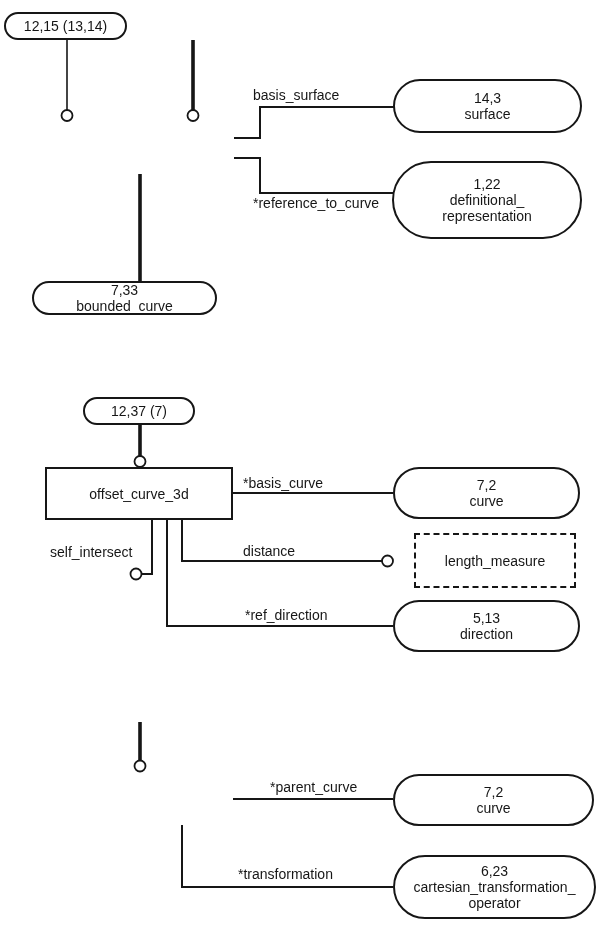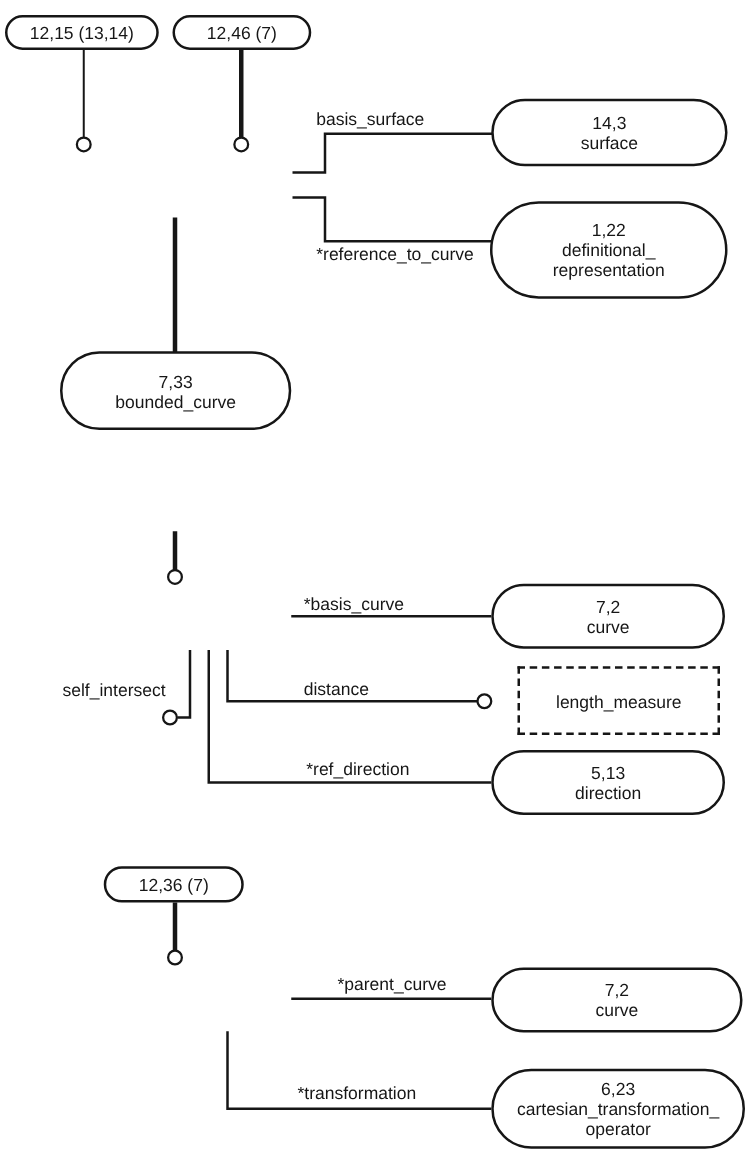--- a/index.html
+++ b/index.html
@@ -50,58 +50,58 @@
 
     <path d="M140 722 V760" stroke-width="3.6"></path>
     <path d="M233 799 H393" stroke-width="2"></path>
     <path d="M182 825 V887 H393" stroke-width="2"></path>
     <circle cx="140" cy="766" r="5.5" stroke-width="1.8"></circle>
   </svg>
 
   <div class="node oval" style="left:4px;top:12px;width:123px;height:28px">
     <span>12,15 (13,14)</span>
   </div>
-  <div class="node oval" style="left:138px;top:12px;width:111px;height:28px">
-    <span>12,46 (7)</span>
-  </div>
   <div class="lbl ctr" style="left:253px;top:88px;width:140px">basis_surface</div>
   <div class="node oval" style="left:393px;top:79px;width:189px;height:54px">
     <span>14,3</span>
     <span>surface</span>
   </div>
   <div class="lbl ctr" style="left:253px;top:196px;width:140px">*reference_to_curve</div>
   <div class="node oval" style="left:392px;top:161px;width:190px;height:78px">
     <span>1,22</span>
     <span>definitional_</span>
     <span>representation</span>
   </div>
-  <div class="node oval" style="left:48px;top:281px;width:185px;height:63px">
+  <div class="node oval" style="left:32px;top:281px;width:185px;height:34px">
     <span>7,33</span>
     <span>bounded_curve</span>
   </div>
 
+  <div class="node oval" style="left:83px;top:397px;width:112px;height:28px">
+    <span>12,37 (7)</span>
+  </div>
+  <div class="node" style="left:45px;top:467px;width:188px;height:53px">
+    <span>offset_curve_3d</span>
+  </div>
   <div class="lbl" style="left:243px;top:476px">*basis_curve</div>
   <div class="node oval" style="left:393px;top:467px;width:187px;height:52px">
     <span>7,2</span>
     <span>curve</span>
   </div>
   <div class="lbl" style="left:243px;top:544px">distance</div>
   <div class="node dashed" style="left:414px;top:533px;width:162px;height:55px">
     <span>length_measure</span>
   </div>
   <div class="lbl" style="left:50px;top:545px">self_intersect</div>
   <div class="lbl" style="left:245px;top:608px">*ref_direction</div>
   <div class="node oval" style="left:393px;top:600px;width:187px;height:52px">
     <span>5,13</span>
     <span>direction</span>
   </div>
 
-  <div class="node oval" style="left:83px;top:693px;width:112px;height:29px">
-    <span>12,36 (7)</span>
-  </div>
   <div class="lbl" style="left:270px;top:780px">*parent_curve</div>
   <div class="node oval" style="left:393px;top:774px;width:201px;height:52px">
     <span>7,2</span>
     <span>curve</span>
   </div>
   <div class="lbl" style="left:238px;top:867px">*transformation</div>
   <div class="node oval" style="left:393px;top:855px;width:203px;height:64px">
     <span>6,23</span>
     <span>cartesian_transformation_</span>
     <span>operator</span>

